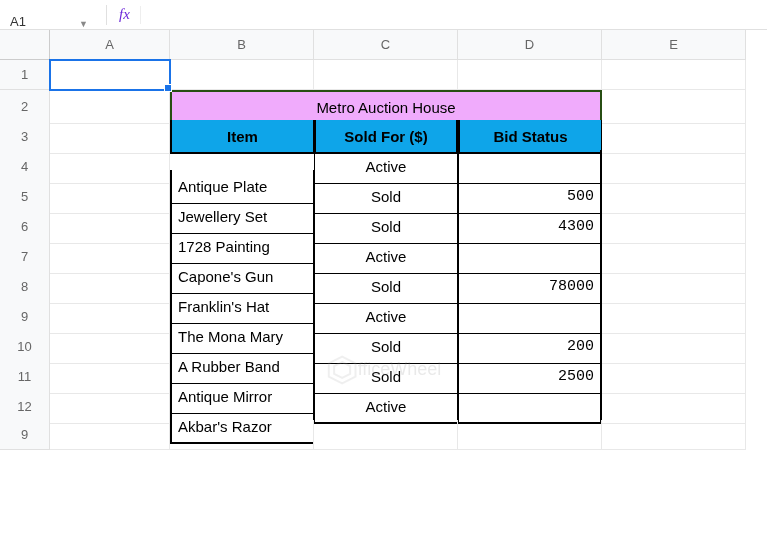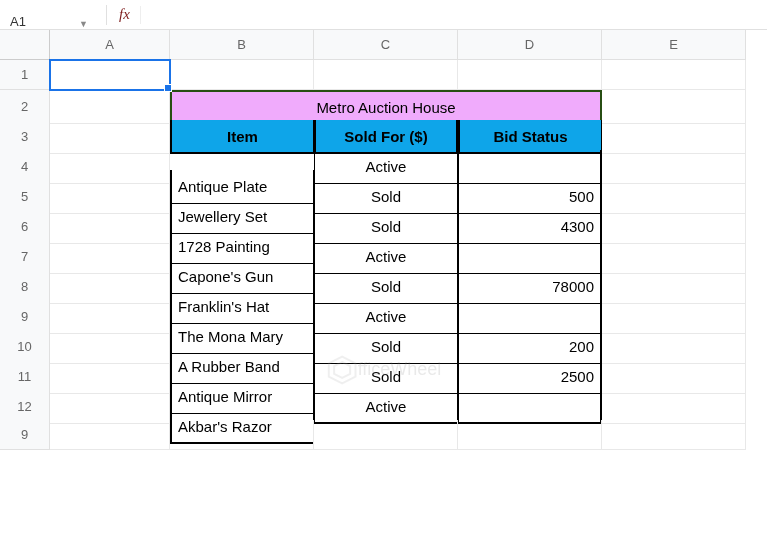--- a/index.html
+++ b/index.html
@@ -37,21 +37,21 @@
       font-size: 9px;
     }
     .divider-v {
       width: 1px;
       height: 20px;
       background: #e0e0e0;
       margin: 0 12px;
     }
     .fx-label {
       font-style: italic;
-      color: #7f1d1d;
+      color: #6d28d9;
       font-size: 15px;
       margin-right: 8px;
       font-family: "Times New Roman", serif;
     }
     .formula-divider {
       width: 1px;
       height: 18px;
       background: #eee;
       margin: 0 6px 0 2px;
     }
@@ -127,21 +127,21 @@
       border-bottom: 2px solid #000 !important;
       font-size: 16px;
     }
     .header-cell:last-of-type { border-right: 2px solid #000 !important; }
     .data-cell {
       border-left: 1px solid #000 !important;
       border-right: 1px solid #000 !important;
       border-bottom: 1px solid #000 !important;
     }
     .data-left { border-left: 2px solid #000 !important; margin-top: 20px; }
-    .data-right { border-right: 2px solid #000 !important; justify-content: flex-end; }
+    .data-right { border-right: 2px solid #000 !important; justify-content: flex-end; font-family: Liberation Mono, monospace; }
     .data-bottom { border-bottom: 2px solid #000 !important; }
     .center { justify-content: center; }
     .row-h { height: 34px; }
     .watermark {
       position: absolute;
       left: 50%;
       top: 69%;
       transform: translate(-50%, -50%);
       opacity: 0.18;
       color: #888;

